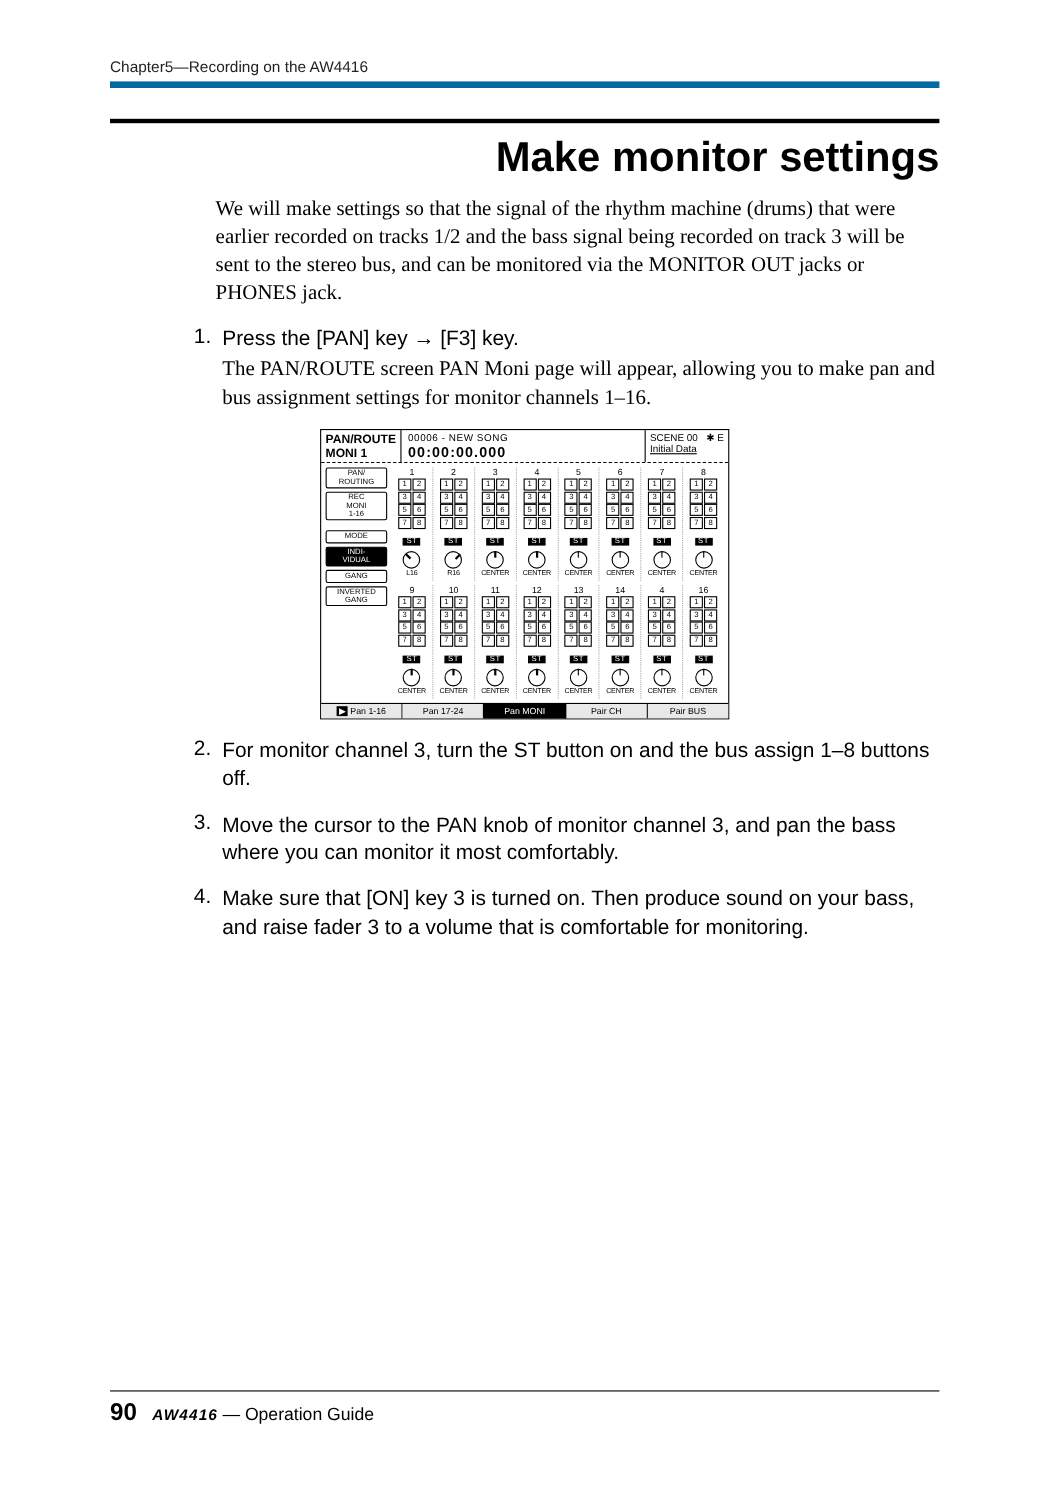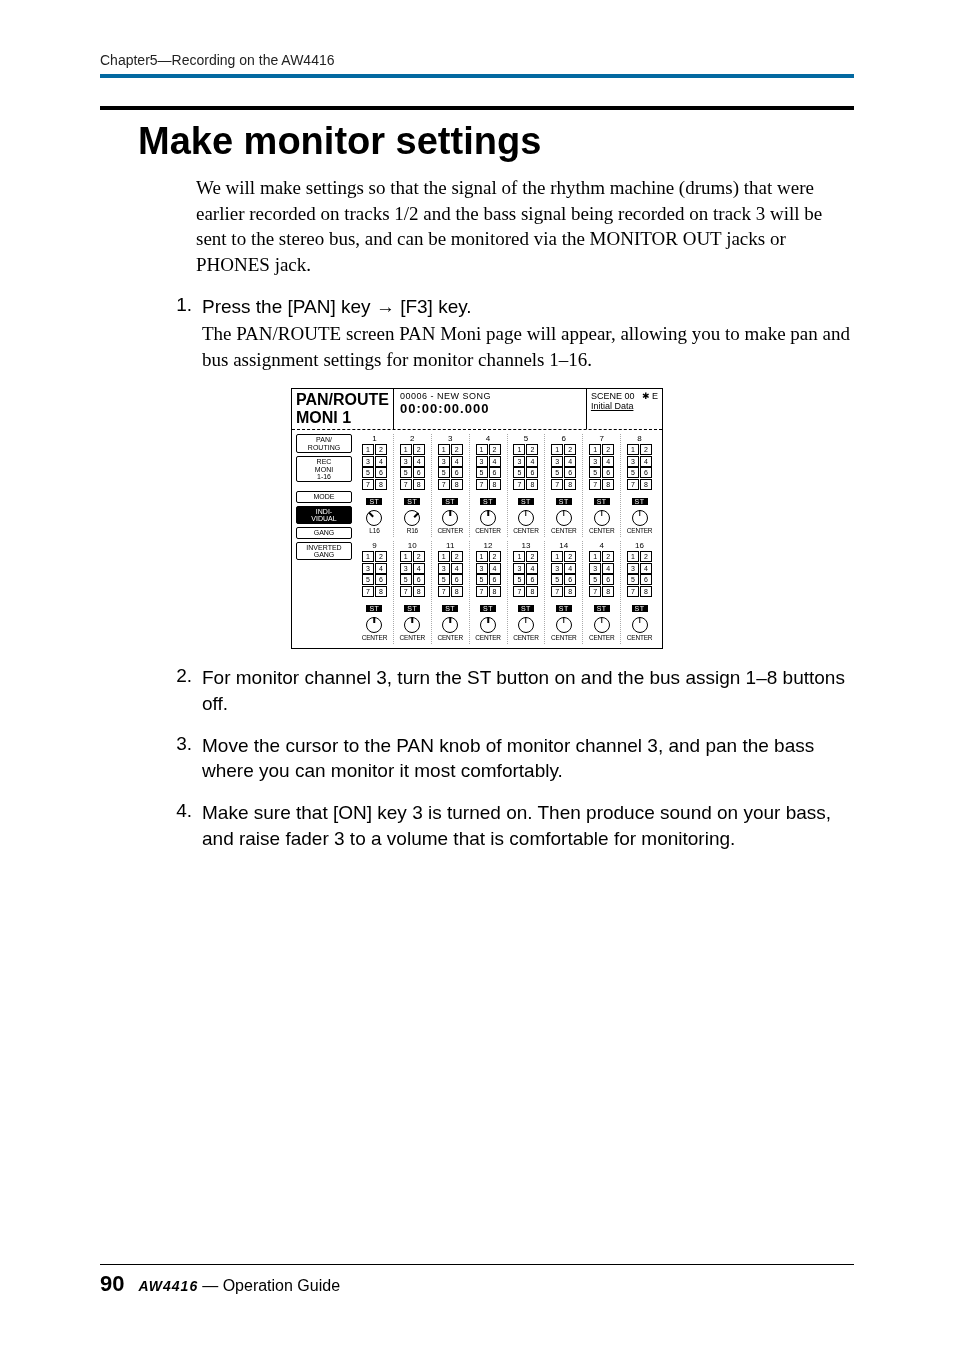--- a/index.html
+++ b/index.html
@@ -17,32 +17,33 @@
     padding: 52px 100px 40px 100px;
     box-sizing: border-box;
     height: 100%;
     position: relative;
   }
   .header-line {
     font-family: Arial, Helvetica, sans-serif;
     font-size: 14px;
     color: #222;
     padding-bottom: 6px;
-    border-bottom: 4px solid #0369a1;
+    border-bottom: 6px solid #0369a1;
   }
   .thick-rule {
     border-top: 4px solid #000;
     margin-top: 28px;
     margin-bottom: 10px;
   }
   .title {
     font-family: Arial, Helvetica, sans-serif;
     font-weight: bold;
     font-size: 38px;
     margin: 6px 0 12px 38px;
+    text-align: right;
   }
   .intro {
     font-family: "Times New Roman", Times, serif;
     font-size: 19px;
     line-height: 1.35;
     margin-left: 96px;
     margin-right: 4px;
   }
   .step-row {
     display: flex;
@@ -82,21 +83,21 @@
     font-family: Arial, Helvetica, sans-serif;
   }
   .scr-top {
     display: flex;
     align-items: stretch;
     border-bottom: 1px dashed #000;
     font-size: 10px;
   }
   .scr-top-left {
     font-weight: bold;
-    font-size: 16px;
+    font-size: 11px;
     padding: 2px 4px;
     border-right: 1px solid #000;
     display: flex;
     flex-direction: column;
     justify-content: center;
   }
   .scr-top-mid {
     flex: 1;
     padding: 2px 6px;
   }
@@ -486,20 +487,27 @@
               </div><div class="bus-pair">
                 <div class="bus-cell">5</div>
                 <div class="bus-cell">6</div>
               </div><div class="bus-pair">
                 <div class="bus-cell">7</div>
                 <div class="bus-cell">8</div>
               </div><div class="st-btn">ST</div><div class="knob "></div><div class="pan-label">CENTER</div></div>
           </div>
       </div>
     </div>
+    <div class="scr-tabs">
+      <div class="scr-tab">Pan 1-16</div>
+      <div class="scr-tab">Pan 17-24</div>
+      <div class="scr-tab sel">Pan MONI</div>
+      <div class="scr-tab">Pair CH</div>
+      <div class="scr-tab">Pair BUS</div>
+    </div>
   </div>
 
   <div class="step-row">
     <div class="step-num">2.</div>
     <div class="step-body">
       <div class="step-head">For monitor channel 3, turn the ST button on and the bus assign 1–8 buttons off.</div>
     </div>
   </div>
 
   <div class="step-row">

